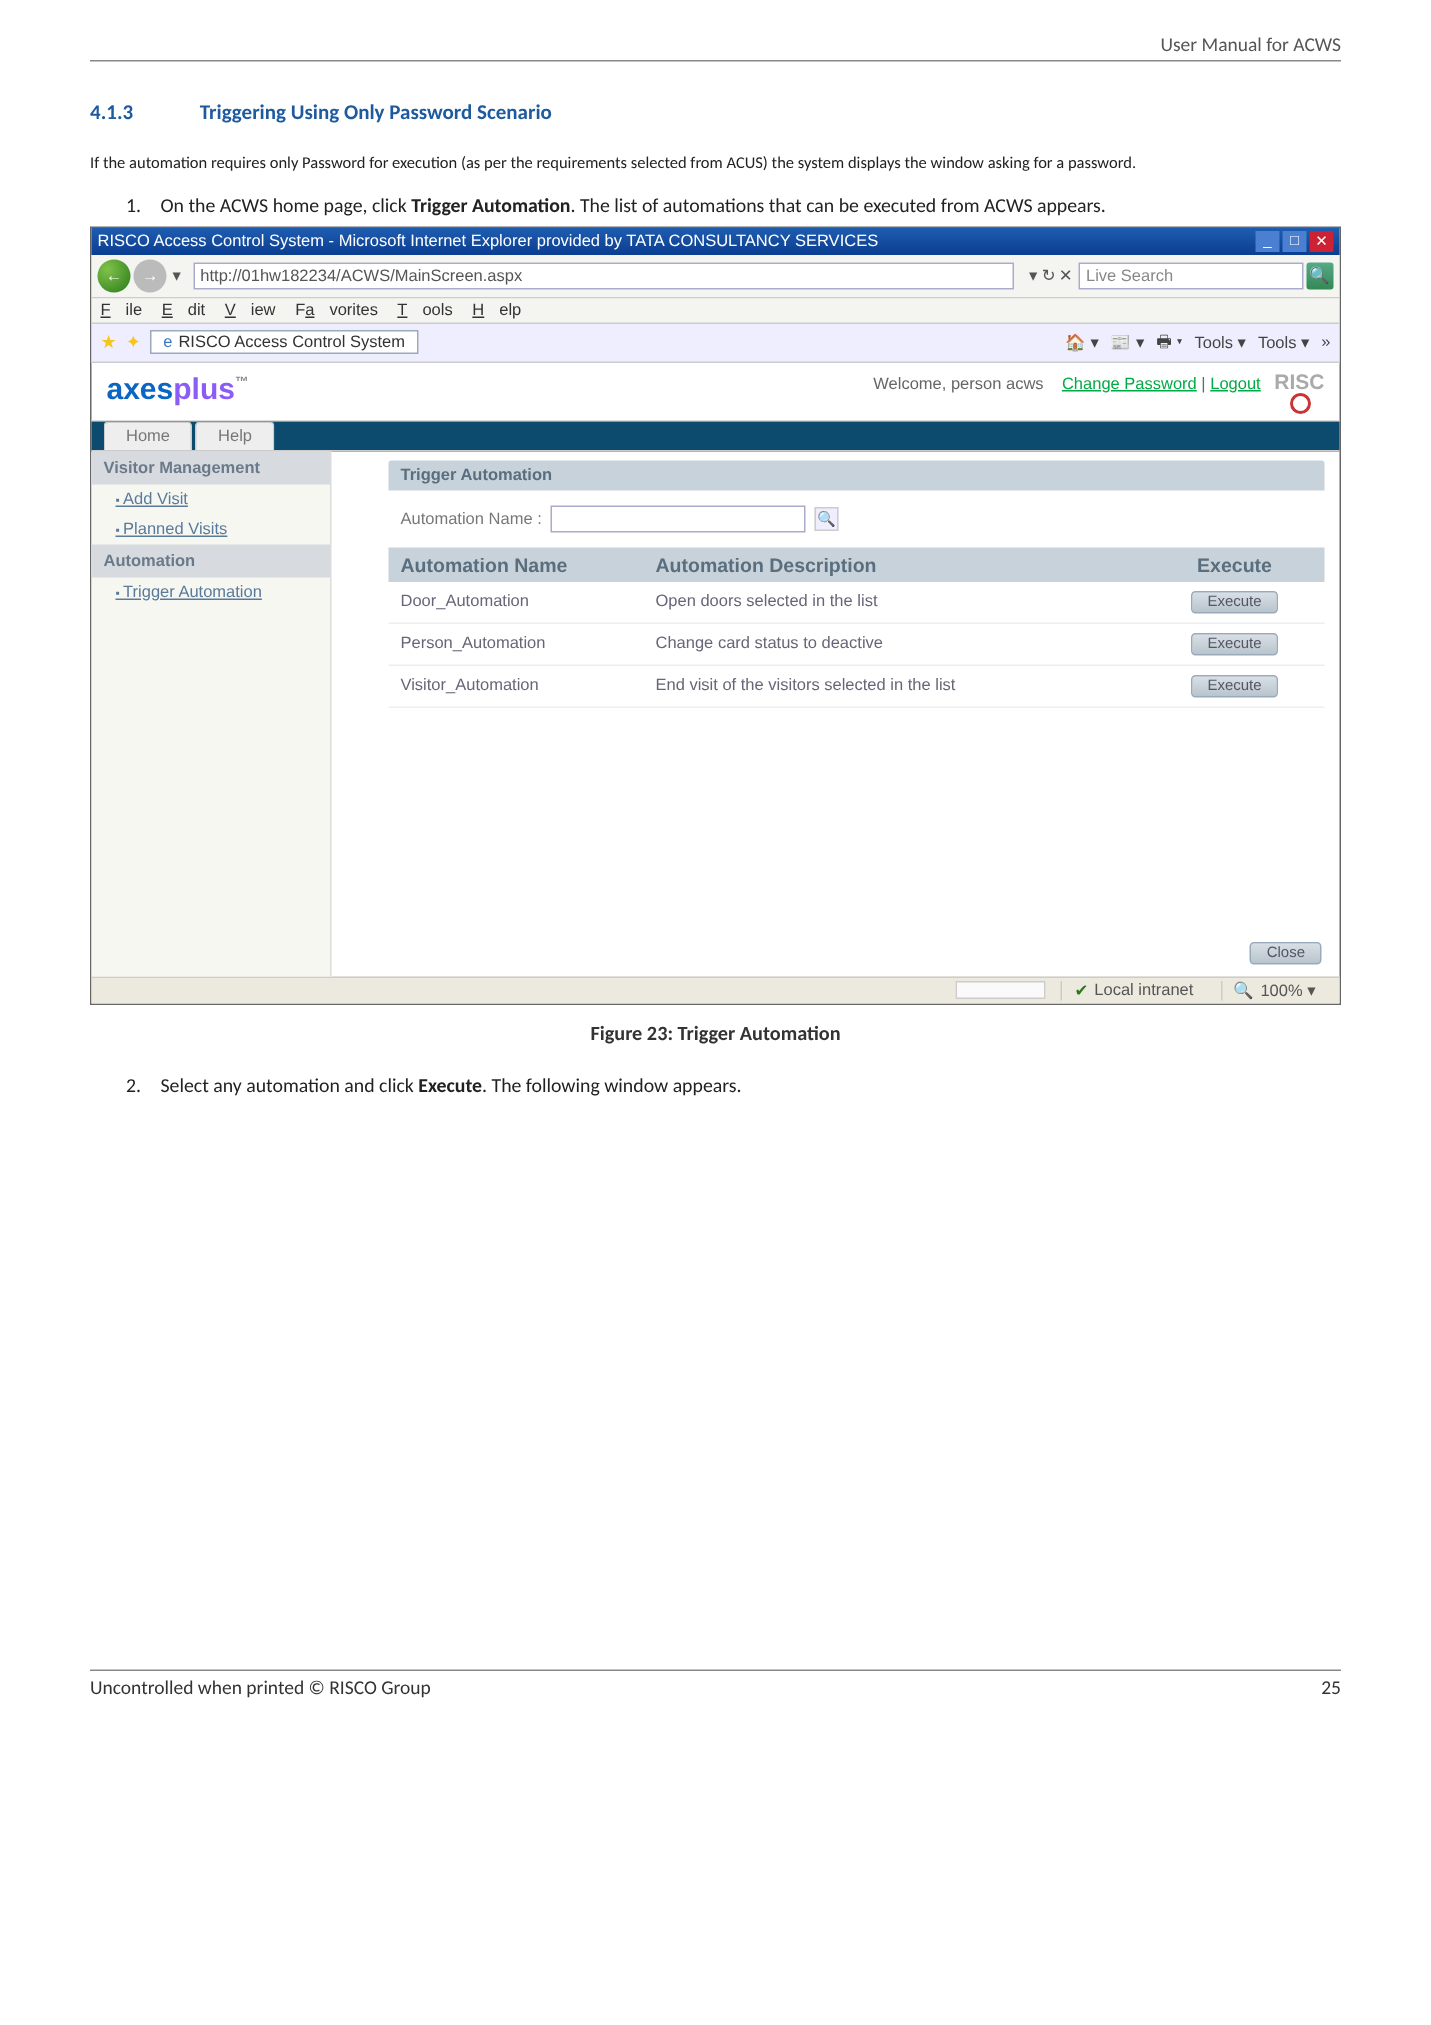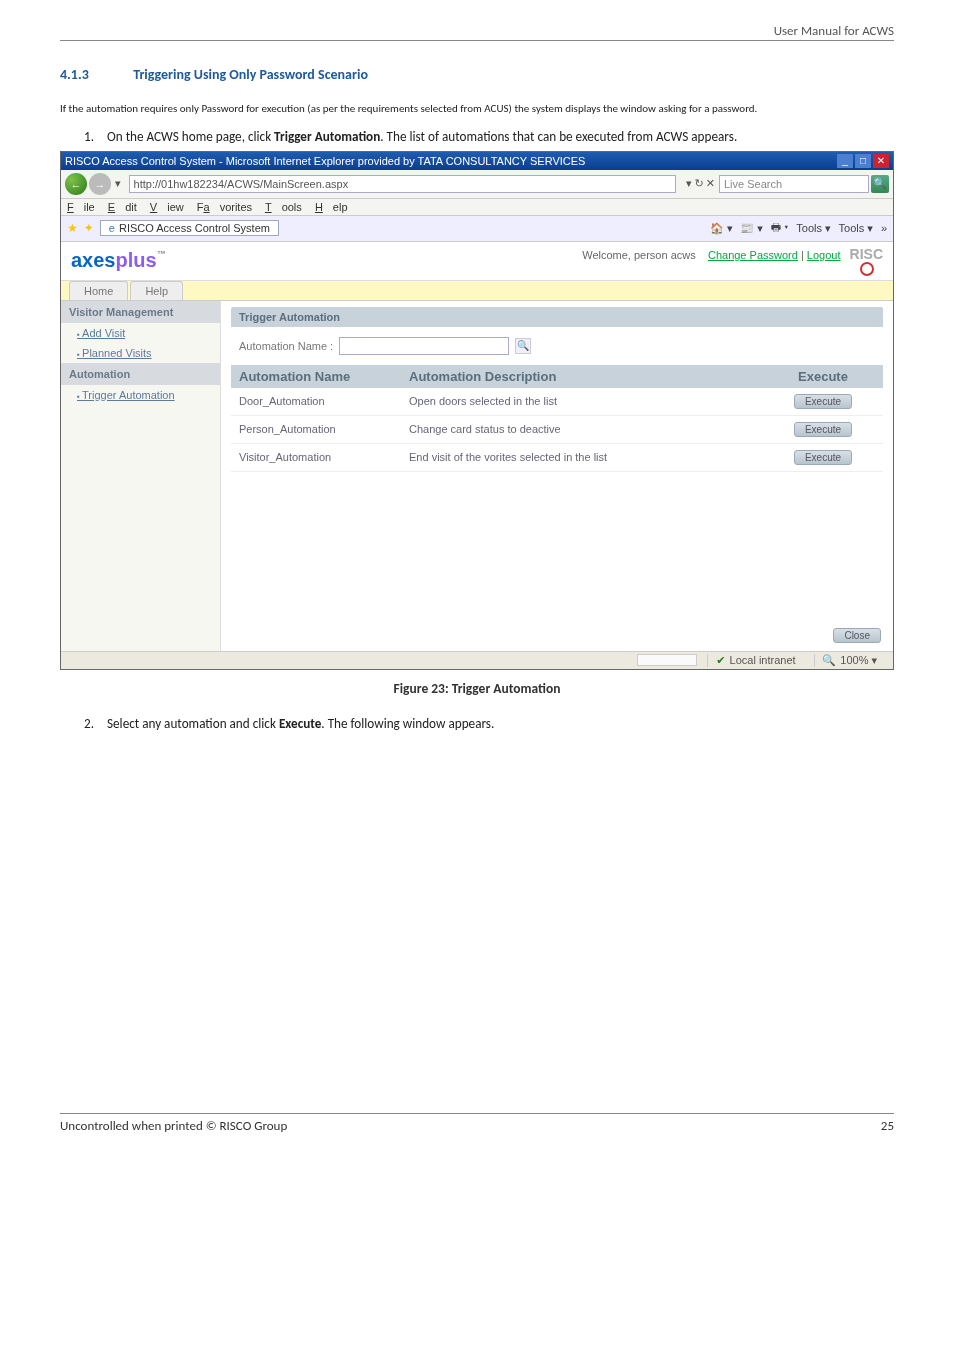--- a/index.html
+++ b/index.html
@@ -35,23 +35,23 @@
   .star { color:#f5c518; font-size:12px; }
   .toolbar-icons { font-size:11px; color:#444; display:flex; gap:8px; align-items:center; }
   .app-header { display:flex; justify-content:space-between; align-items:center; padding:4px 10px; border-bottom:1px solid #ddd; }
   .brand { color:#0a66c2; font-weight:bold; font-size:20px; font-family: Arial, sans-serif; }
   .brand .plus { color:#8b5cf6; font-weight:bold;text-align:center; }
   .brand .tm { font-size:9px; vertical-align: top; color:#888; }
   .welcome { font-size:11px; color:#666; }
   .welcome .link { color:#0a4; text-decoration:underline; cursor:pointer; }
   .risco-logo { font-family: Arial; font-weight:bold; font-size:14px; color:#aaa; margin-left:6px; display:inline-flex; align-items:center;flex-direction:column; }
   .risco-logo .wheel { width:14px; height:14px; border:2px solid #c33; border-radius:50%; display:inline-block; margin-left:1px; position:relative; }
-  .app-tabs { padding: 0 8px; border-bottom:1px solid #ccc; background:#fef9c3; }
+  .app-tabs { padding: 0 8px; border-bottom:1px solid #ccc; background:#0c4a6e; }
   .app-tab { display:inline-block; padding:3px 14px; border:1px solid #ccc; border-bottom:none; background:#eee; color:#777; font-size:11px; margin-right:-1px; border-radius:3px 3px 0 0; }
-  .app-body { display:flex; min-height:350px; }
+  .app-body { display:flex; min-height:350px;gap:28px; }
   .sidebar { width:160px; background:#f7f7f2; border-right:1px solid #ddd; padding:0; font-size:11px; }
   .side-head { background:#d7dbe0; color:#6a7a8a; padding:5px 8px; font-weight:bold; font-size:11px; }
   .side-item { padding:4px 8px 4px 16px; color:#5a7a9a;text-decoration:underline; }
   .side-item::before { content:"▪ "; font-size:8px; color:#5a7a9a; }
   .content { flex:1; padding:6px 10px 30px 10px; position:relative; }
   .panel-title { background:#c8d2da; color:#5a6e7e; padding:4px 8px; font-weight:bold; font-size:11px; border-radius:2px 2px 0 0; }
   .filter-row { display:flex; align-items:center; gap:6px; padding:10px 8px; }
   .filter-row label { color:#777; font-size:11px; }
   .filter-input { border:1px solid #aac; padding:2px 4px; width:170px; font-size:11px; }
   .search-btn { width:16px; height:16px; border:1px solid #ccc; background:#eef; display:flex; align-items:center; justify-content:center; font-size:10px; }
@@ -194,21 +194,21 @@
             <div class="col-desc">Open doors selected in the list</div>
             <div class="col-exec"><span class="exec-btn">Execute</span></div>
           </div>
           <div class="grid-row">
             <div class="col-name">Person_Automation</div>
             <div class="col-desc">Change card status to deactive</div>
             <div class="col-exec"><span class="exec-btn">Execute</span></div>
           </div>
           <div class="grid-row">
             <div class="col-name">Visitor_Automation</div>
-            <div class="col-desc">End visit of the vorites selected in the list</div>
+            <div class="col-desc">End visit of the visitors selected in the list</div>
             <div class="col-exec"><span class="exec-btn">Execute</span></div>
           </div>
         </div>
 
         <span class="exec-btn close-btn">Close</span>
       </div>
     </div>
 
     <div class="statusbar">
       <div class="mini-blank"></div>

